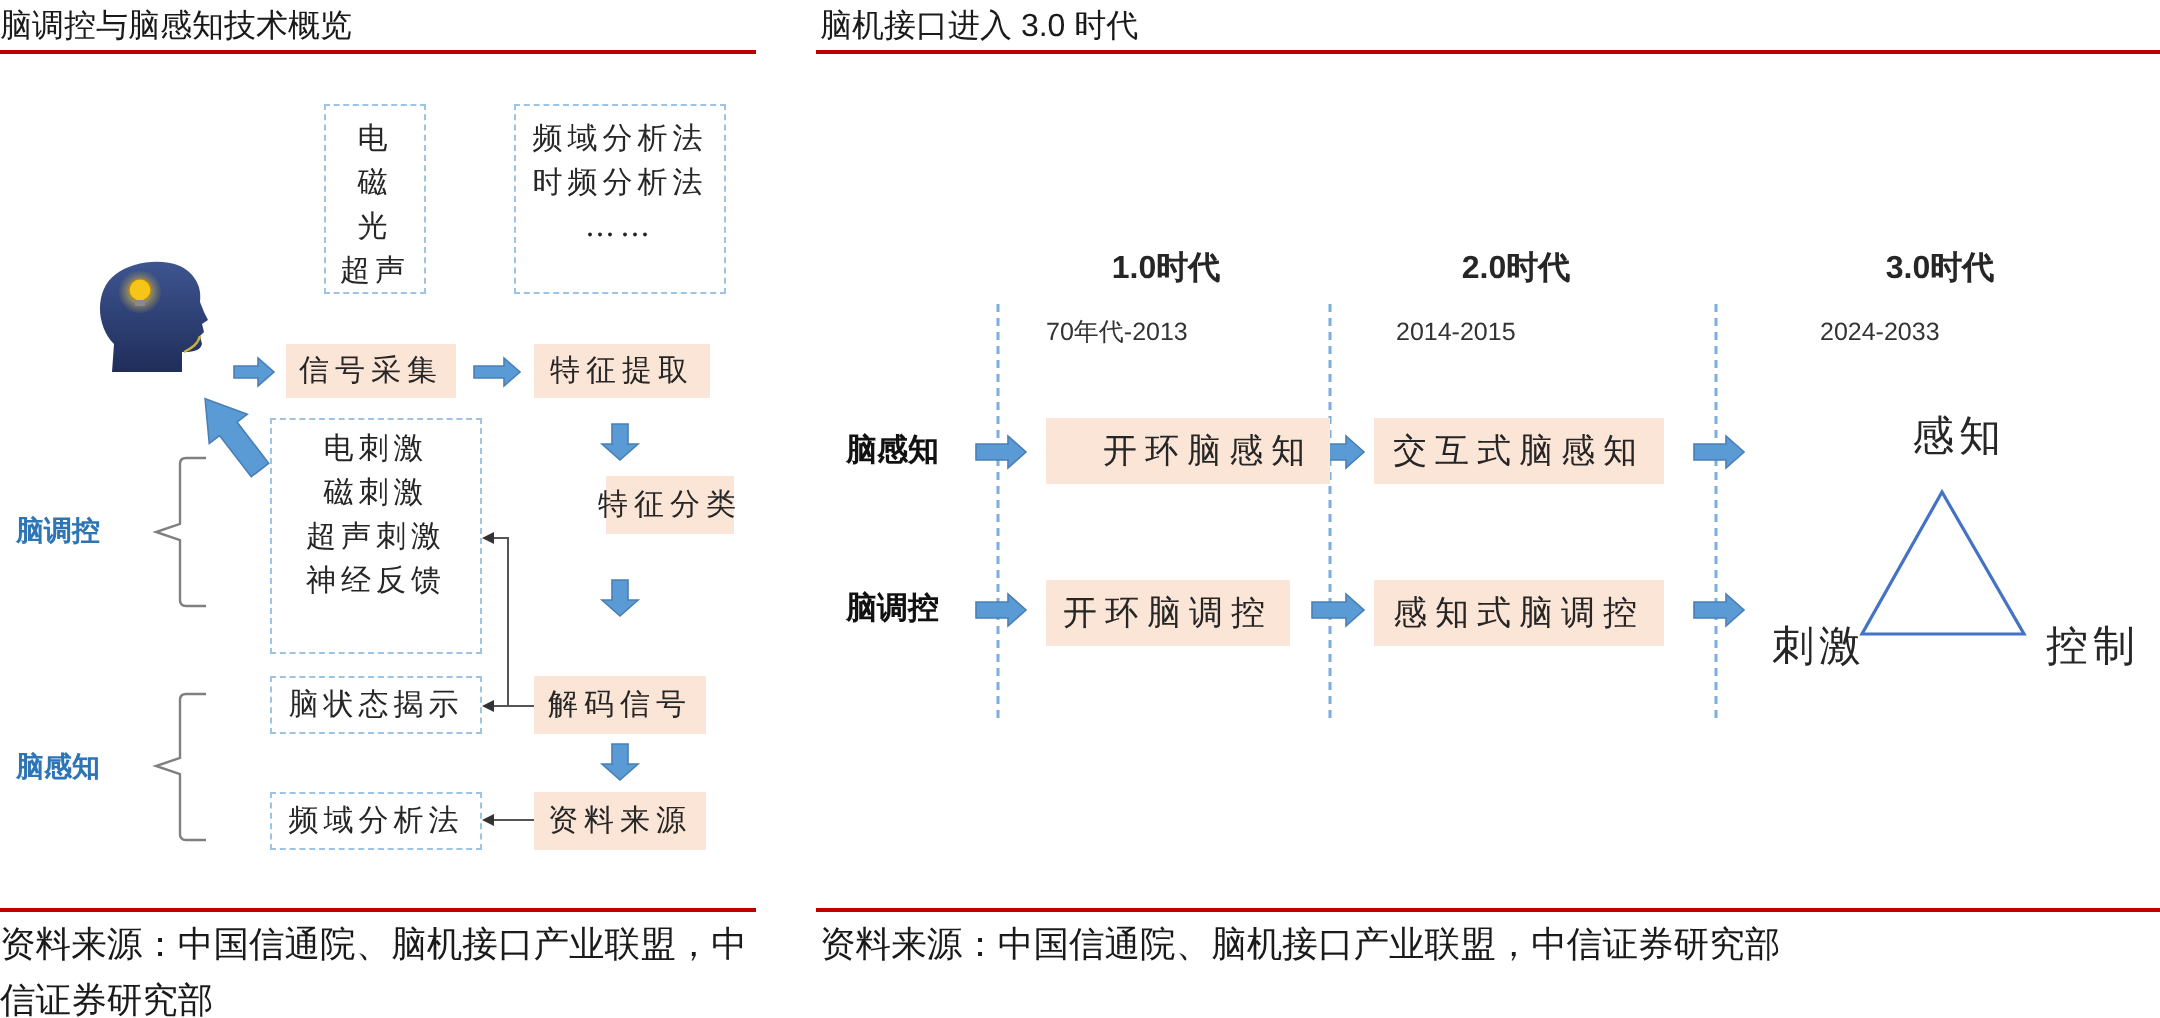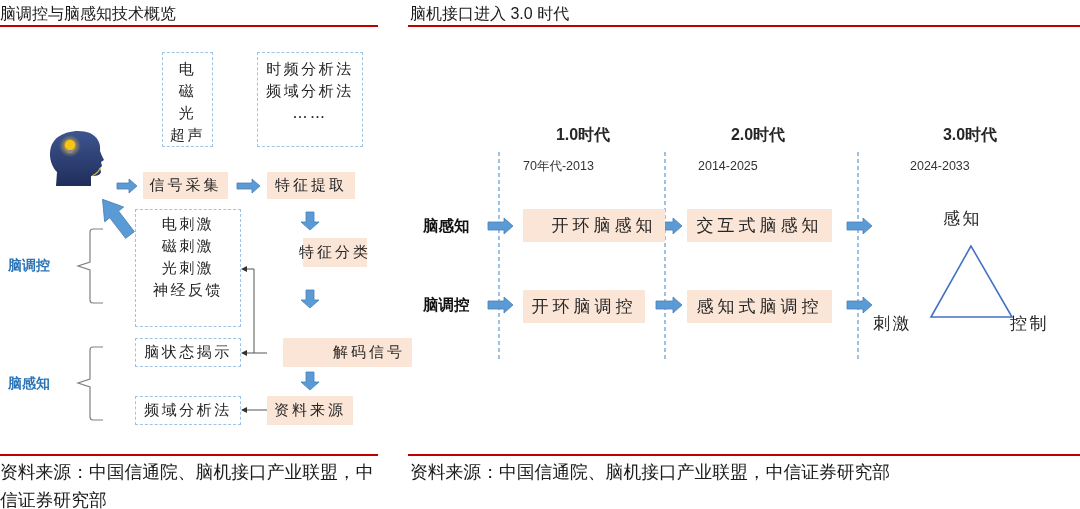--- a/index.html
+++ b/index.html
@@ -25,21 +25,21 @@
     .dbox { border: 1.5px dashed var(--dashed-blue); box-sizing: border-box; text-align: center;
             font-size: 15px; letter-spacing: 2.5px; }
     .dbox .ln { display: block; line-height: 22px; white-space: nowrap; }
     .dbox.single { display: flex; align-items: center; justify-content: center; }
     .side-label { font-size: 14px; font-weight: bold; color: var(--label-blue); line-height: 16px; white-space: nowrap; }
     .era-title { font-size: 16px; font-weight: bold; line-height: 20px; text-align: center; width: 120px; white-space: nowrap; }
     .era-period { font-size: 12.5px; line-height: 16px; text-align: left; width: 120px; white-space: nowrap; color: #333; }
     .row-label { font-size: 15.5px; font-weight: bold; line-height: 18px; white-space: nowrap; color: #111; }
     .rbox { background: var(--box-fill); display: flex; align-items: center; justify-content: center;
             font-size: 17px; letter-spacing: 4px; white-space: nowrap; }
-    .tri-label { font-size: 17px; letter-spacing: 2.5px; line-height: 20px; white-space: nowrap; text-align: left; width: 60px; }
+    .tri-label { font-size: 21px; letter-spacing: 2.5px; line-height: 20px; white-space: nowrap; text-align: right; width: 60px; }
     svg.overlay { position: absolute; left: 0; top: 0; width: 1080px; height: 509px; pointer-events: none; }
     .arrow { fill: var(--arrow-blue); stroke: var(--arrow-edge); stroke-width: 0.8; }
     .thin { stroke: #555; stroke-width: 1; fill: none; }
     .thin-head { fill: #333; }
     .brace { stroke: #808080; stroke-width: 1.2; fill: none; }
     .vdash { stroke: var(--arrow-blue); stroke-width: 1.5; stroke-dasharray: 4 3; opacity: 0.8; }
     .triangle { fill: none; stroke: var(--tri); stroke-width: 1.6; }
   </style>
 </head>
 <body>
@@ -111,50 +111,50 @@
 </svg>
 
 <div class="abs dbox serif" style="left:162px;top:52px;width:51px;height:95px;padding-top:5px;">
   <span class="ln">电</span>
   <span class="ln">磁</span>
   <span class="ln">光</span>
   <span class="ln">超声</span>
 </div>
 
 <div class="abs dbox serif" style="left:257px;top:52px;width:106px;height:95px;padding-top:5px;">
+  <span class="ln">频域分析法</span>
   <span class="ln">时频分析法</span>
-  <span class="ln">频域分析法</span>
   <span class="ln">……</span>
 </div>
 
 <div class="abs box serif" style="left:143px;top:172px;width:85px;height:27px;">信号采集</div>
 <div class="abs box serif" style="left:267px;top:172px;width:88px;height:27px;">特征提取</div>
 <div class="abs box serif" style="left:267px;top:238px;width:64px;height:29px;margin-left:36px;">特征分类</div>
-<div class="abs box serif" style="left:283px;top:338px;width:86px;height:29px;padding-left:43px;">解码信号</div>
+<div class="abs box serif" style="left:267px;top:338px;width:86px;height:29px;">解码信号</div>
 <div class="abs box serif" style="left:267px;top:396px;width:86px;height:29px;">资料来源</div>
 
 <div class="abs dbox serif" style="left:135px;top:209px;width:106px;height:118px;padding-top:3px;">
   <span class="ln">电刺激</span>
   <span class="ln">磁刺激</span>
-  <span class="ln">光刺激</span>
+  <span class="ln">超声刺激</span>
   <span class="ln">神经反馈</span>
 </div>
 
 <div class="abs dbox single serif" style="left:135px;top:338px;width:106px;height:29px;">脑状态揭示</div>
 <div class="abs dbox single serif" style="left:135px;top:396px;width:106px;height:29px;">频域分析法</div>
 
 <div class="abs side-label" style="left:8px;top:257px;">脑调控</div>
 <div class="abs side-label" style="left:8px;top:375px;">脑感知</div>
 
 <div class="abs era-title" style="left:523px;top:125px;">1.0时代</div>
 <div class="abs era-title" style="left:698px;top:125px;">2.0时代</div>
 <div class="abs era-title" style="left:910px;top:125px;">3.0时代</div>
 
 <div class="abs era-period" style="left:523px;top:158px;">70年代-2013</div>
-<div class="abs era-period" style="left:698px;top:158px;">2014-2025</div>
+<div class="abs era-period" style="left:698px;top:158px;">2014-2015</div>
 <div class="abs era-period" style="left:910px;top:158px;">2024-2033</div>
 
 <div class="abs row-label" style="left:423px;top:217px;">脑感知</div>
 <div class="abs row-label" style="left:423px;top:296px;">脑调控</div>
 
 <div class="abs rbox serif" style="left:523px;top:209px;width:122px;height:33px;padding-left:20px;">开环脑感知</div>
 <div class="abs rbox serif" style="left:687px;top:209px;width:145px;height:33px;">交互式脑感知</div>
 <div class="abs rbox serif" style="left:523px;top:290px;width:122px;height:33px;">开环脑调控</div>
 <div class="abs rbox serif" style="left:687px;top:290px;width:145px;height:33px;">感知式脑调控</div>
 

